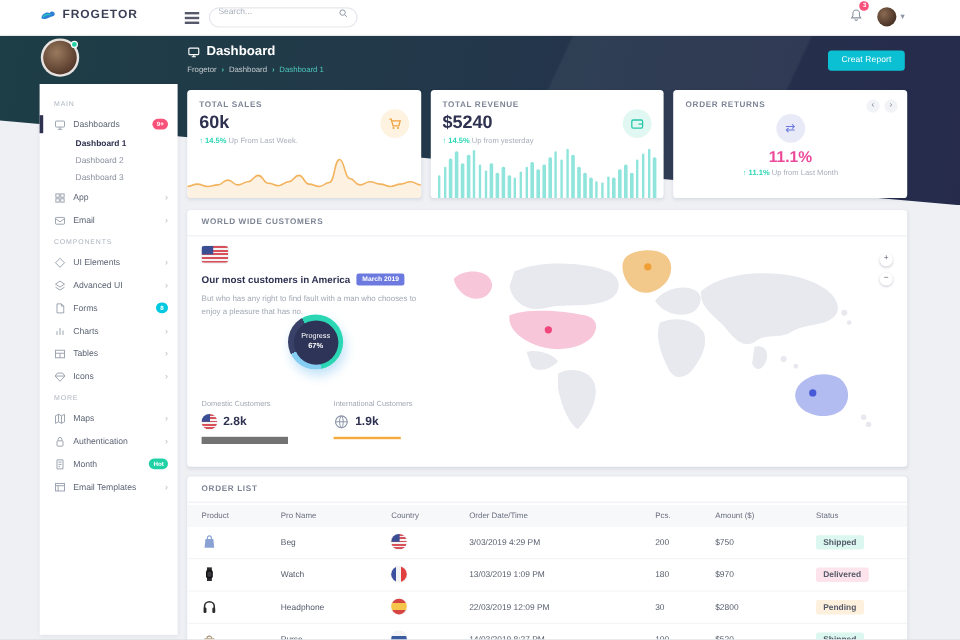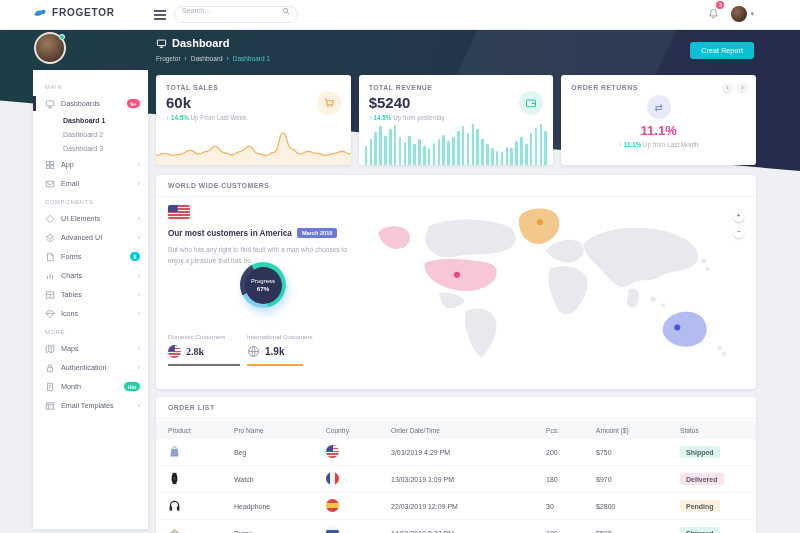--- a/index.html
+++ b/index.html
@@ -99,21 +99,21 @@
     background:conic-gradient(from -30deg, #2bd6b4 0 55%, #86cdf3 55% 76%, #3a4168 76% 100%);
     display:flex; align-items:center; justify-content:center;
     box-shadow:2px 5px 9px rgba(120,190,240,.45); }
   .donut-inner { width:37px; height:37px; border-radius:50%; background:#2e3457; color:#fff;
     display:flex; flex-direction:column; align-items:center; justify-content:center; gap:1px; }
   .donut-inner .p1 { font-size:6px; } .donut-inner .p2 { font-size:6.2px; font-weight:bold; }
   .cust-col { position:absolute; top:158px; }
   .cust-col .clabel { font-size:6.2px; color:#a2a8b4; }
   .cust-val { display:flex; align-items:center; gap:5px; margin-top:5px; padding-bottom:6px; }
   .cust-val .cnum { font-size:10px; font-weight:bold; color:#2e3150; }
-  .u-teal { border-bottom:2px solid #737373;font-family:Liberation Serif, serif; }
+  .u-teal { border-bottom:6px solid #737373; }
   .u-orange { border-bottom:2px solid #f5a93f; }
   .flag-circle { width:13px; height:13px; border-radius:50%; box-shadow:0 0 0 .5px rgba(0,0,0,.08); }
   .flag-us { background:
       linear-gradient(#3c4e93,#3c4e93) 0 0 / 55% 50% no-repeat,
       repeating-linear-gradient(180deg,#d8505a 0 1.4px,#f4f4f4 1.4px 2.8px); }
   .flag-fr { background:linear-gradient(90deg,#3c4ea0 0 33%,#f2f2f2 33% 66%,#e04040 66%); }
   .flag-es { background:linear-gradient(180deg,#d64541 0 28%,#f6c64a 28% 72%,#d64541 72%); }
   .flag-ru { background:linear-gradient(180deg,#f4f4f4 0 33%,#3b5aa0 33% 66%,#d64541 66%); }
   .map-wrap { position:absolute; left:212px; top:28px; right:14px; height:168px; }
   .map-zoom { position:absolute; right:-2px; top:8px; display:flex; flex-direction:column; gap:5px; z-index:5; }
@@ -446,21 +446,21 @@
           <span class="p2">67%</span>
         </div>
       </div>
       <div class="cust-col" style="left:12px;">
         <div class="clabel">Domestic Customers</div>
         <div class="cust-val u-teal" style="width:72px;">
           <span class="flag-circle flag-us"></span>
           <span class="cnum">2.8k</span>
         </div>
       </div>
-      <div class="cust-col" style="left:91px;">
+      <div class="cust-col" style="left:122px;">
         <div class="clabel">International Customers</div>
         <div class="cust-val u-orange" style="width:56px;">
           <svg width="13" height="13" viewBox="0 0 16 16">
             <circle cx="8" cy="8" r="6" fill="none" stroke="#8a93a8" stroke-width="1.2"></circle>
             <path d="M2 8h12M8 2c2.5 2 2.5 10 0 12M8 2c-2.5 2-2.5 10 0 12" fill="none" stroke="#8a93a8" stroke-width="1"></path>
           </svg>
           <span class="cnum">1.9k</span>
         </div>
       </div>
 

